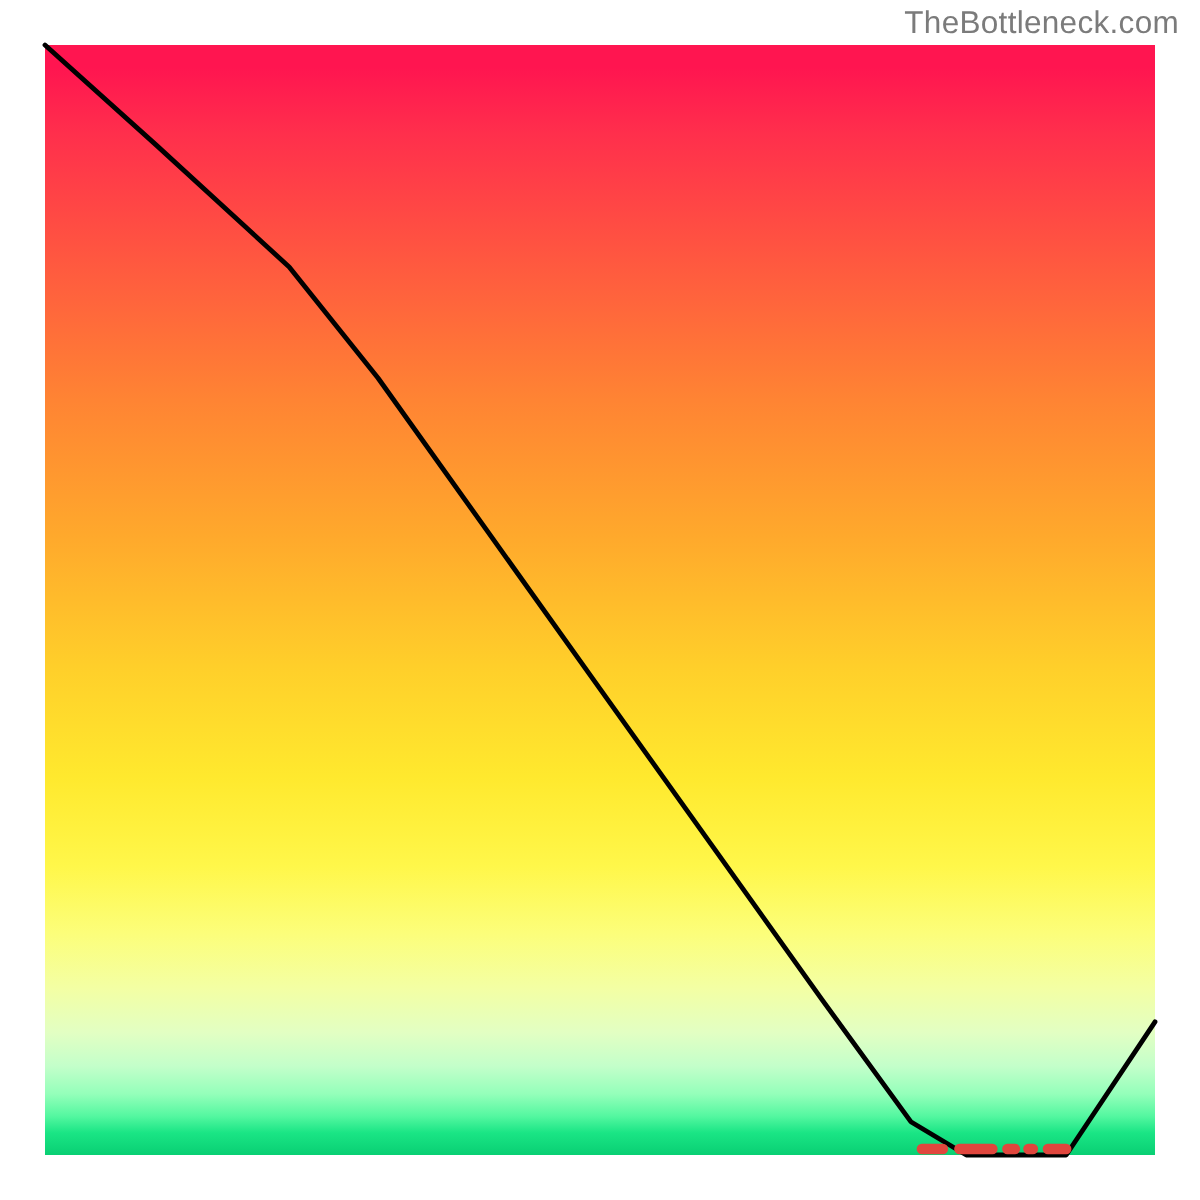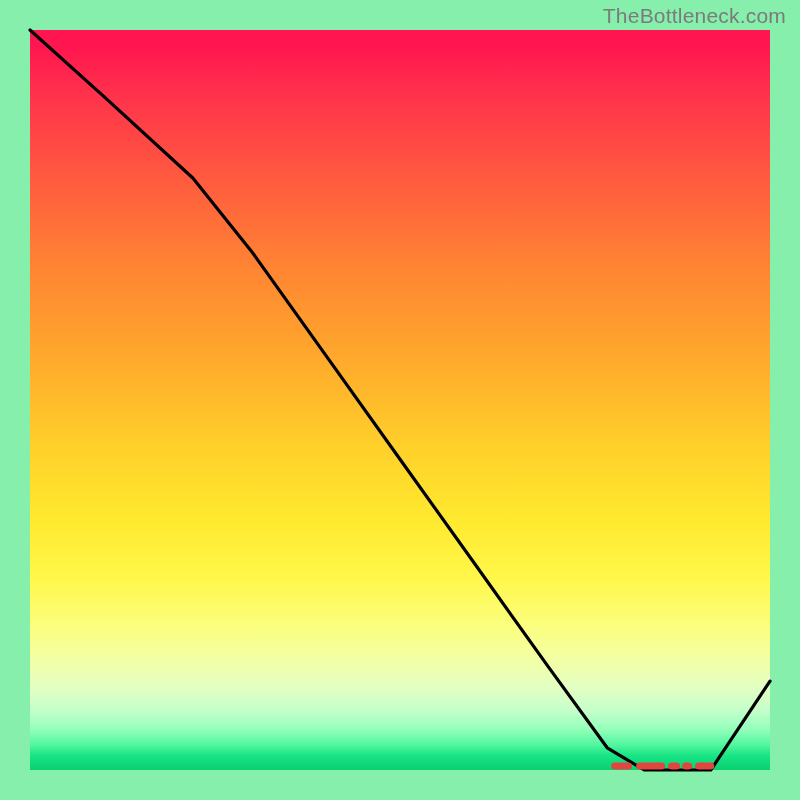--- a/index.html
+++ b/index.html
@@ -1,21 +1,21 @@
 <!DOCTYPE html>
 <html><head>
 <meta charset="utf-8">
 <style>
   * { margin: 0; padding: 0; box-sizing: border-box; }
   html, body { width: 800px; height: 800px; background: #000; overflow: hidden; }
   .stage {
     position: relative;
     width: 800px;
     height: 800px;
-    background: #86efac;
+    background: #ffffff;
   }
   .attribution {
     position: absolute;
     top: 4px;
     right: 14px;
     font-family: Arial, Helvetica, sans-serif;
     font-size: 21px;
     color: #7b7b7b;
     letter-spacing: 0.2px;
   }

